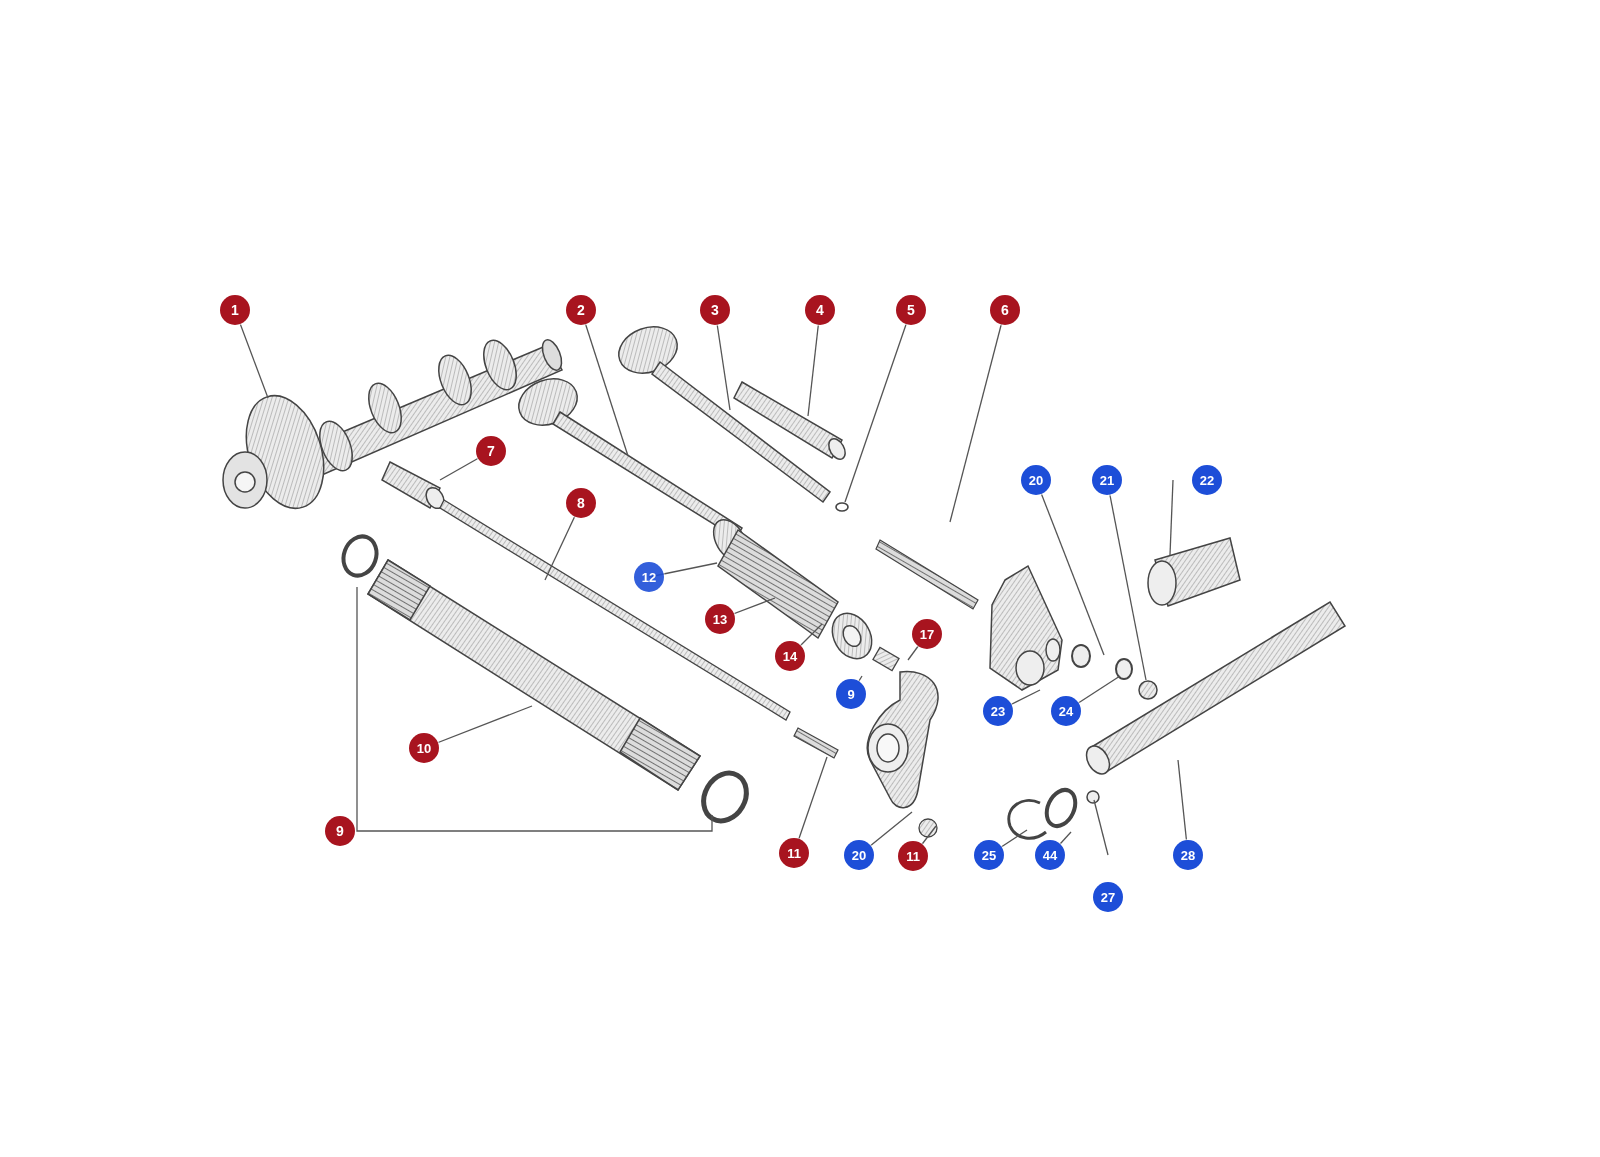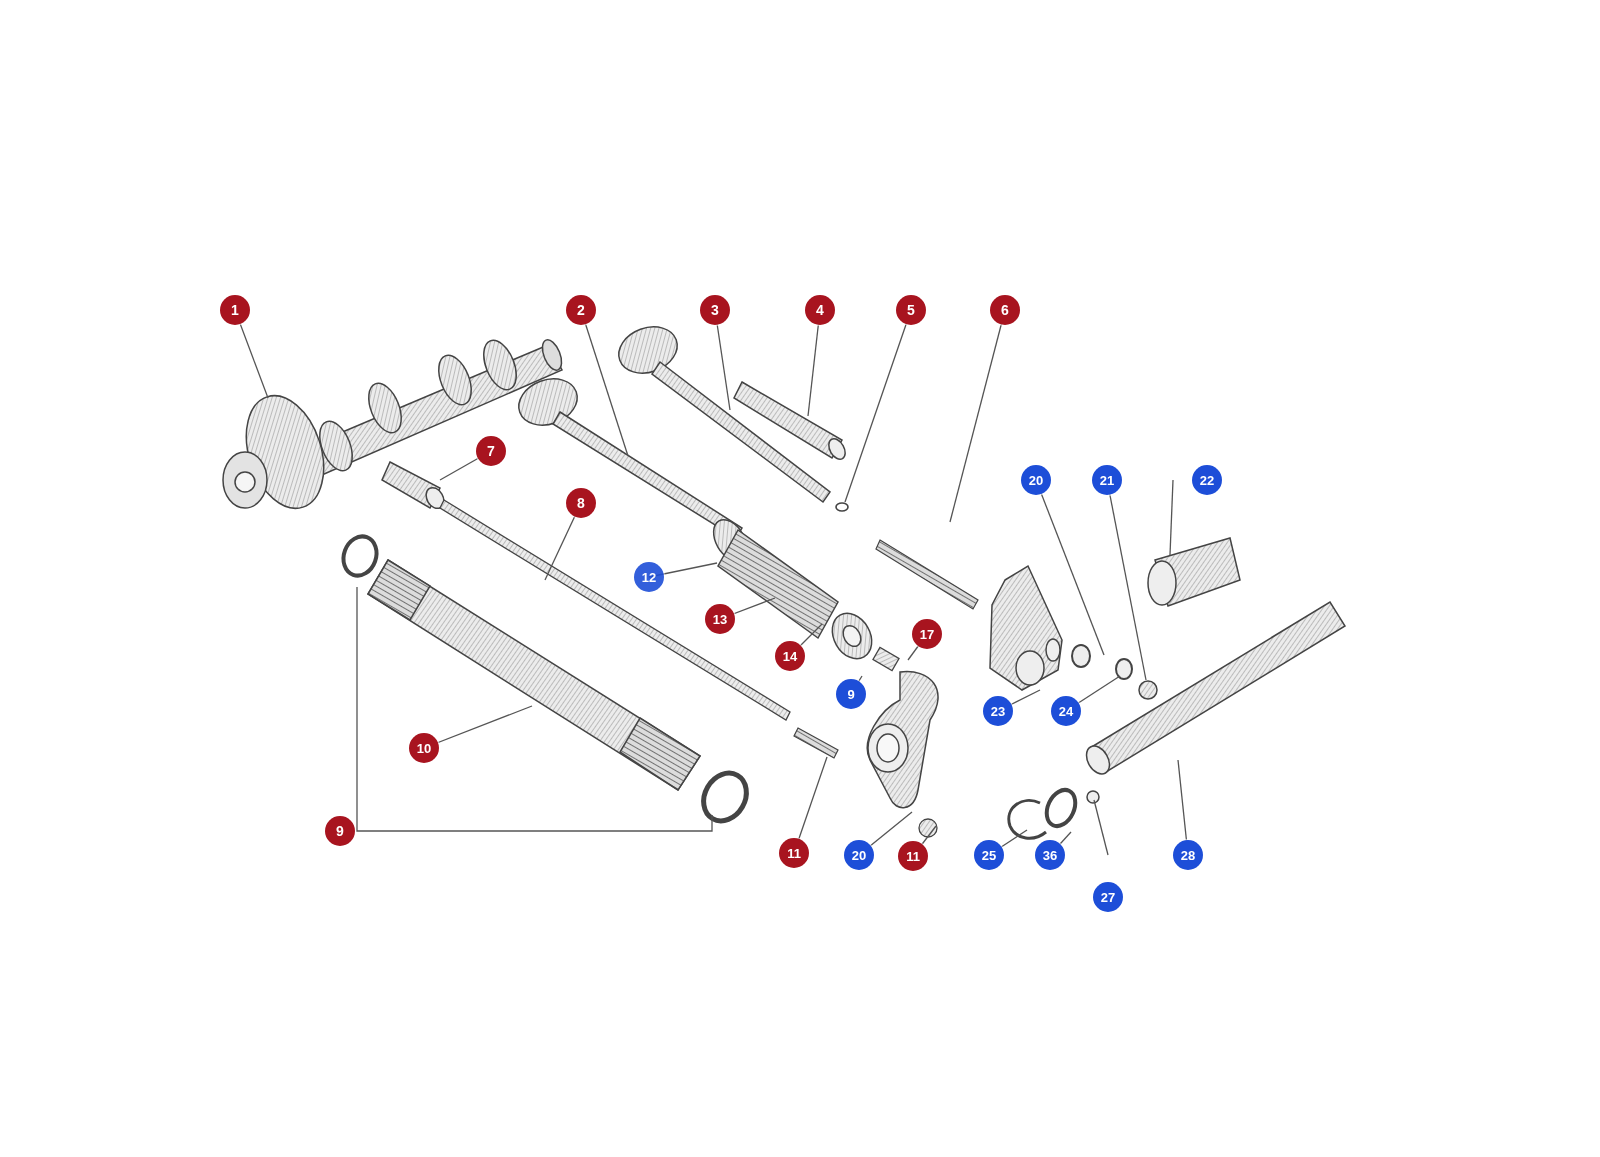--- a/index.html
+++ b/index.html
@@ -181,16 +181,16 @@
   <div class="badge red small" style="left:790px;top:656px">14</div>
   <div class="badge dark small" style="left:851px;top:694px">9</div>
   <div class="badge red small" style="left:927px;top:634px">17</div>
   <div class="badge dark small" style="left:859px;top:855px">20</div>
   <div class="badge dark small" style="left:1036px;top:480px">20</div>
   <div class="badge dark small" style="left:1107px;top:480px">21</div>
   <div class="badge dark small" style="left:1207px;top:480px">22</div>
   <div class="badge dark small" style="left:998px;top:711px">23</div>
   <div class="badge dark small" style="left:1066px;top:711px">24</div>
   <div class="badge dark small" style="left:989px;top:855px">25</div>
-  <div class="badge dark small" style="left:1050px;top:855px">36</div>
+  <div class="badge dark small" style="left:1050px;top:855px">44</div>
   <div class="badge dark small" style="left:1108px;top:897px">27</div>
   <div class="badge dark small" style="left:1188px;top:855px">28</div>
 </div>
 
 </body></html>

